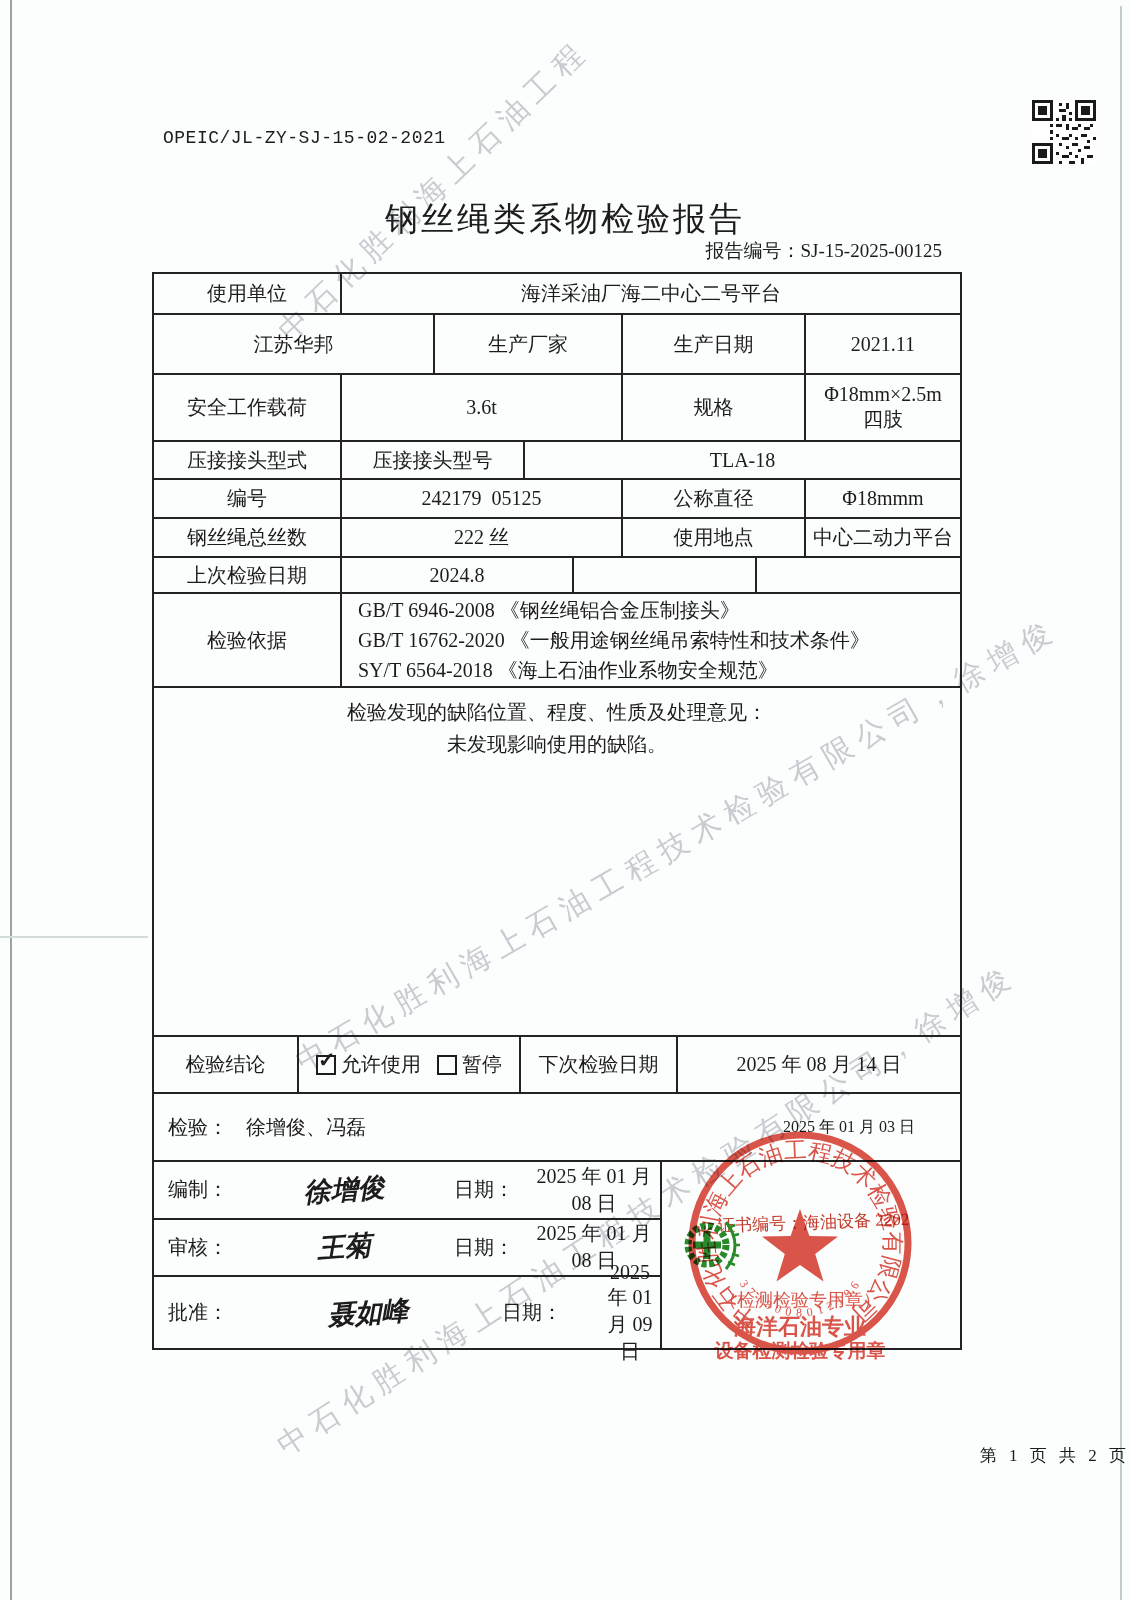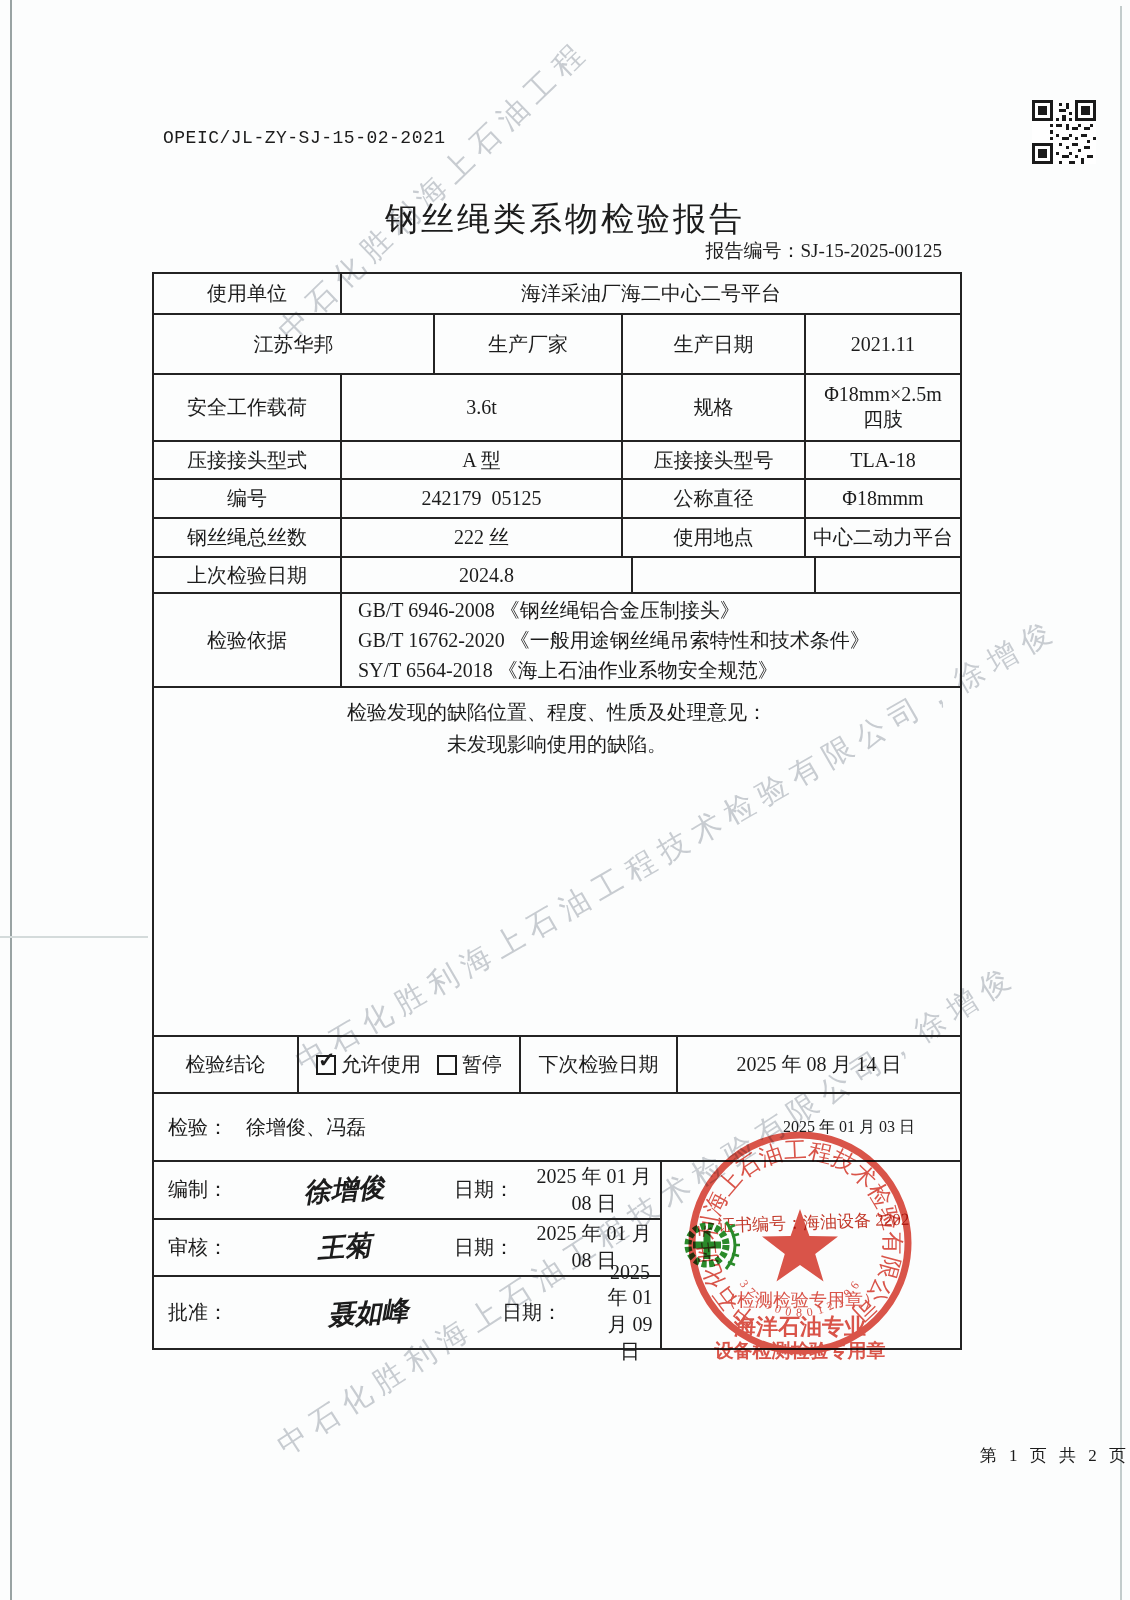--- a/index.html
+++ b/index.html
@@ -141,42 +141,41 @@
 
     <div class="row" style="height:67px">
       <div class="c" style="width:188px">安全工作载荷</div>
       <div class="c" style="width:281px">3.6t</div>
       <div class="c" style="width:183px">规格</div>
       <div class="c" style="flex:1">Φ18mm×2.5m 四肢</div>
     </div>
 
     <div class="row" style="height:38px">
       <div class="c" style="width:188px">压接接头型式</div>
-      <div class="c" style="width:281px">A 型</div>
       <div class="c" style="width:183px">压接接头型号</div>
       <div class="c" style="flex:1">TLA-18</div>
     </div>
 
     <div class="row" style="height:39px">
       <div class="c" style="width:188px">编号</div>
       <div class="c" style="width:281px;white-space:pre">242179  05125</div>
       <div class="c" style="width:183px">公称直径</div>
       <div class="c" style="flex:1">Φ18mmm</div>
     </div>
 
     <div class="row" style="height:39px">
       <div class="c" style="width:188px">钢丝绳总丝数</div>
       <div class="c" style="width:281px">222 丝</div>
       <div class="c" style="width:183px">使用地点</div>
       <div class="c" style="flex:1">中心二动力平台</div>
     </div>
 
     <div class="row" style="height:36px">
       <div class="c" style="width:188px">上次检验日期</div>
-      <div class="c" style="width:291px">2024.8</div>
+      <div class="c" style="width:232px">2024.8</div>
       <div class="c" style="width:183px"></div>
       <div class="c" style="flex:1"></div>
     </div>
 
     <div class="row" style="height:94px">
       <div class="c" style="width:188px">检验依据</div>
       <div class="c basis-lines" style="flex:1">
         <span>GB/T 6946-2008  《钢丝绳铝合金压制接头》</span>
         <span>GB/T 16762-2020  《一般用途钢丝绳吊索特性和技术条件》</span>
         <span>SY/T 6564-2018  《海上石油作业系物安全规范》</span>

